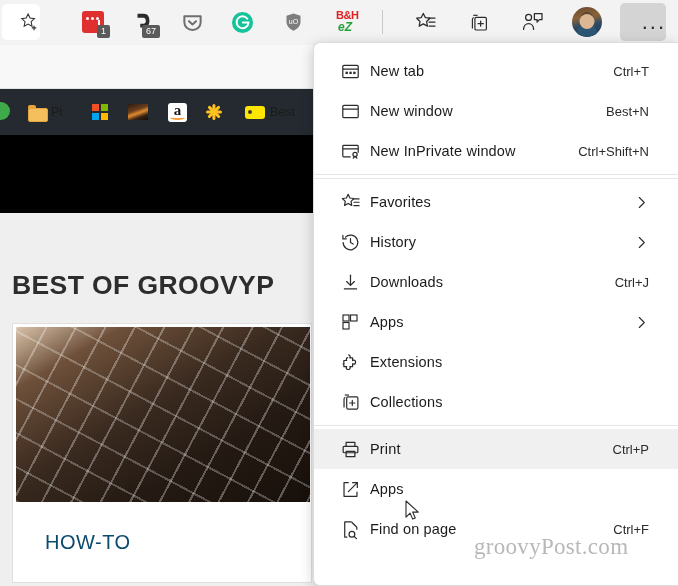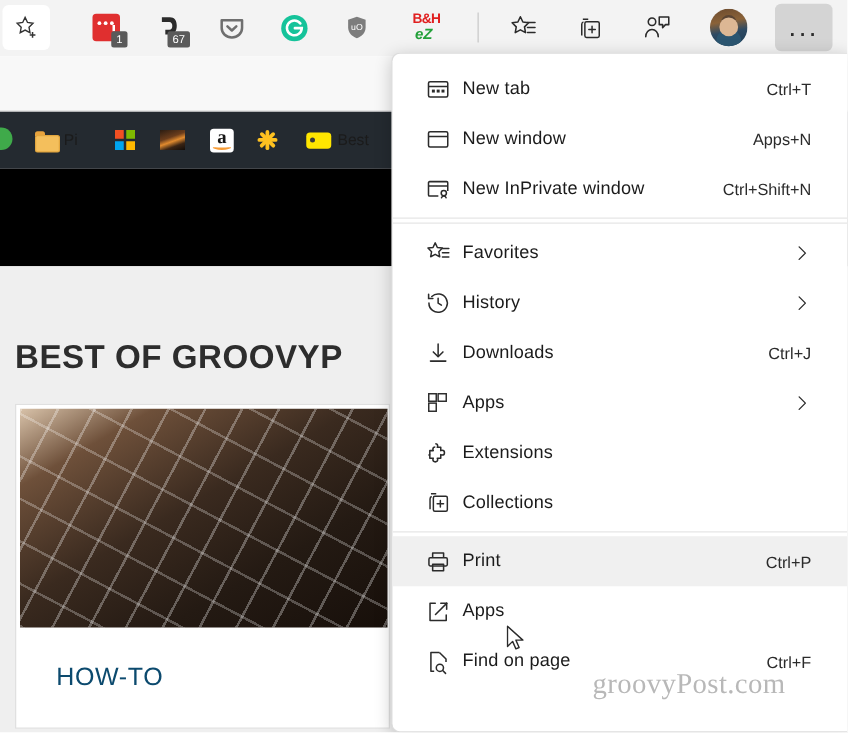--- a/index.html
+++ b/index.html
@@ -17,21 +17,21 @@
     background: #f3f3f3;
   }
   .chrome-bookmarks {
     position: absolute; left: 0; top: 45px; width: 678px; height: 44px;
     background: #f8f8f8;
     border-bottom: 1px solid #e4e4e4;
   }
 
   .tb-btn {
     position: absolute; top: 4px; width: 38px; height: 36px;
-    display: flex; align-items: center; justify-content: center;
+    display: flex; align-items: center; justify-content: flex-end;
     border-radius: 5px;
   }
   .tb-btn.active-white { background:#ffffff; }
   .tb-btn.active-gray { background:#d4d4d4; }
 
   .ext-icon { position: relative; width: 22px; height: 22px; }
   .badge {
     position:absolute; right:-6px; bottom:-5px;
     background:#5a5a5a; color:#fff; font-size:9px; line-height:12px;
     min-width:13px; height:13px; text-align:center; border-radius:2px;
@@ -340,21 +340,21 @@
     </div>
 
     <div class="mi">
       <span class="mi-ico">
         <svg width="21" height="21" viewBox="0 0 24 24" fill="none" stroke="#2b2b2b" stroke-width="1.4">
           <rect x="3.2" y="5" width="17.6" height="14" rx="1.4"></rect>
           <path d="M3.2 9.3h17.6"></path>
         </svg>
       </span>
       <span class="mi-label">New window</span>
-      <span class="mi-accel">Apps+N</span>
+      <span class="mi-accel">Best+N</span>
     </div>
 
     <div class="mi">
       <span class="mi-ico">
         <svg width="21" height="21" viewBox="0 0 24 24" fill="none" stroke="#2b2b2b" stroke-width="1.4">
           <path d="M20.8 13.4V5.9a1 1 0 0 0-1-1H4.2a1 1 0 0 0-1 1v11.2a1 1 0 0 0 1 1h8"></path>
           <path d="M3.2 9h17.6"></path>
           <circle cx="17.2" cy="15.4" r="2.4"></circle>
           <path d="M15.1 19.7c.4-1 1.2-1.6 2.1-1.6s1.7.6 2.1 1.6" stroke-linecap="round"></path>
         </svg>

